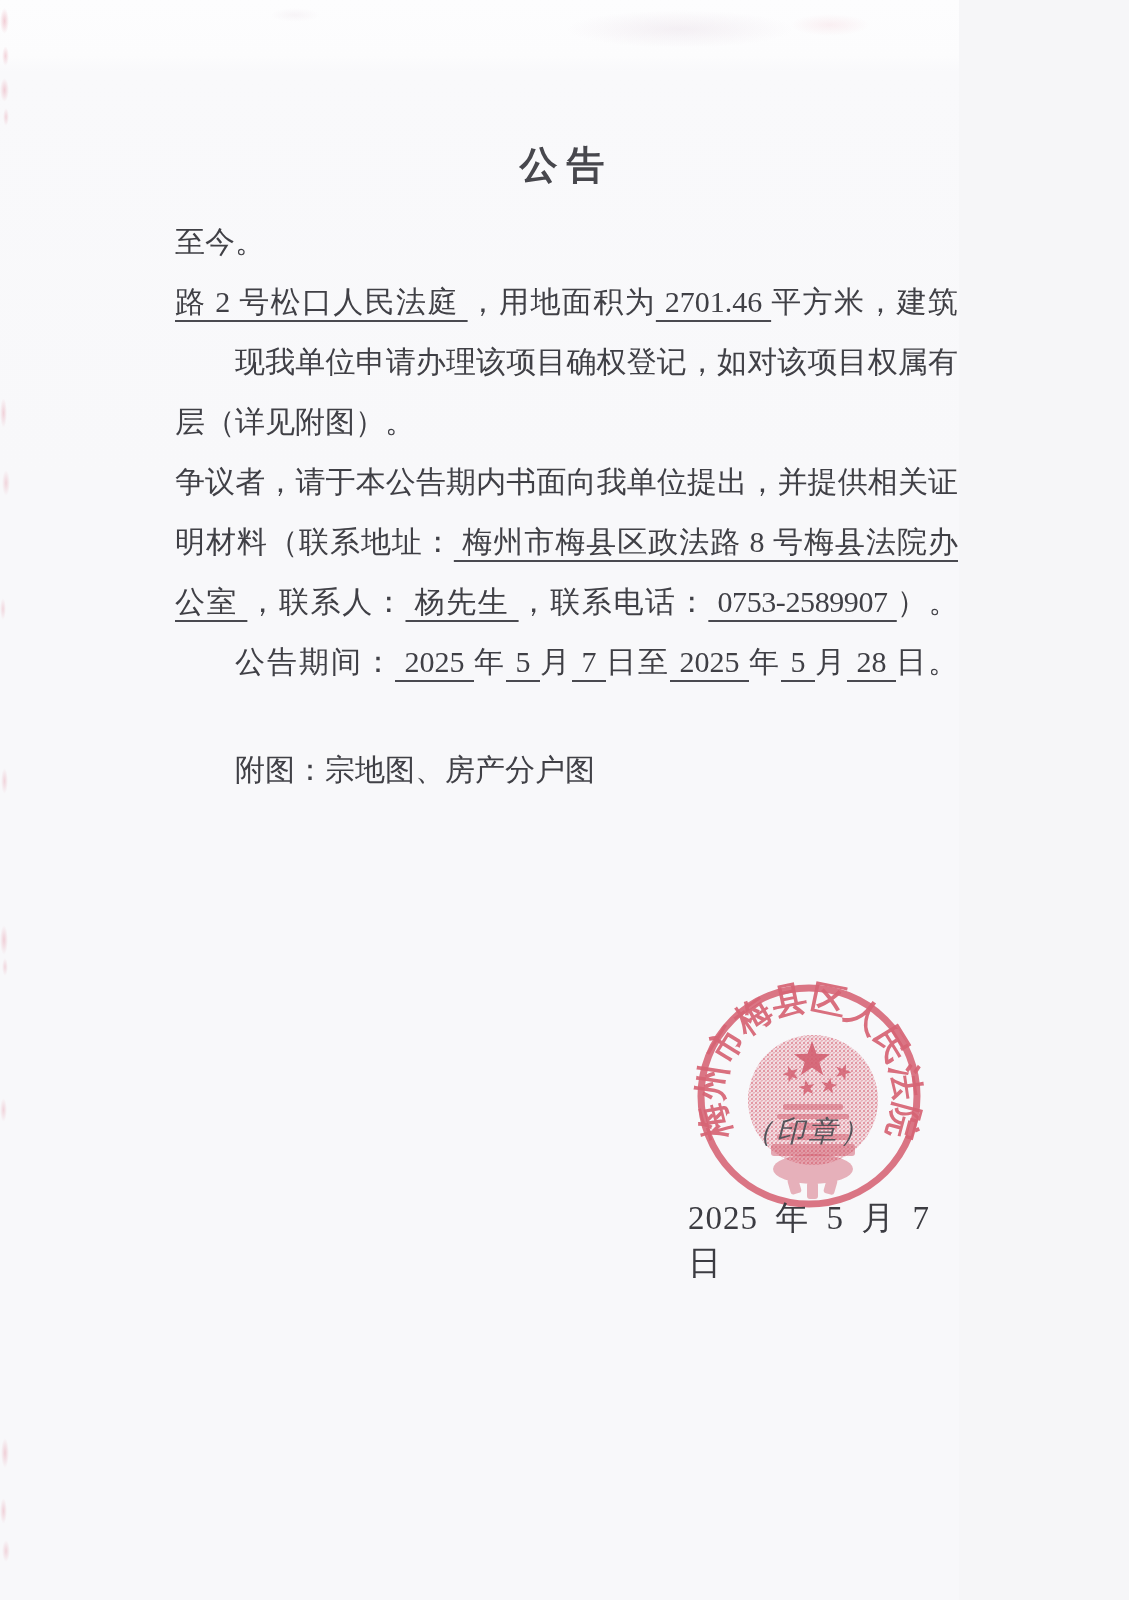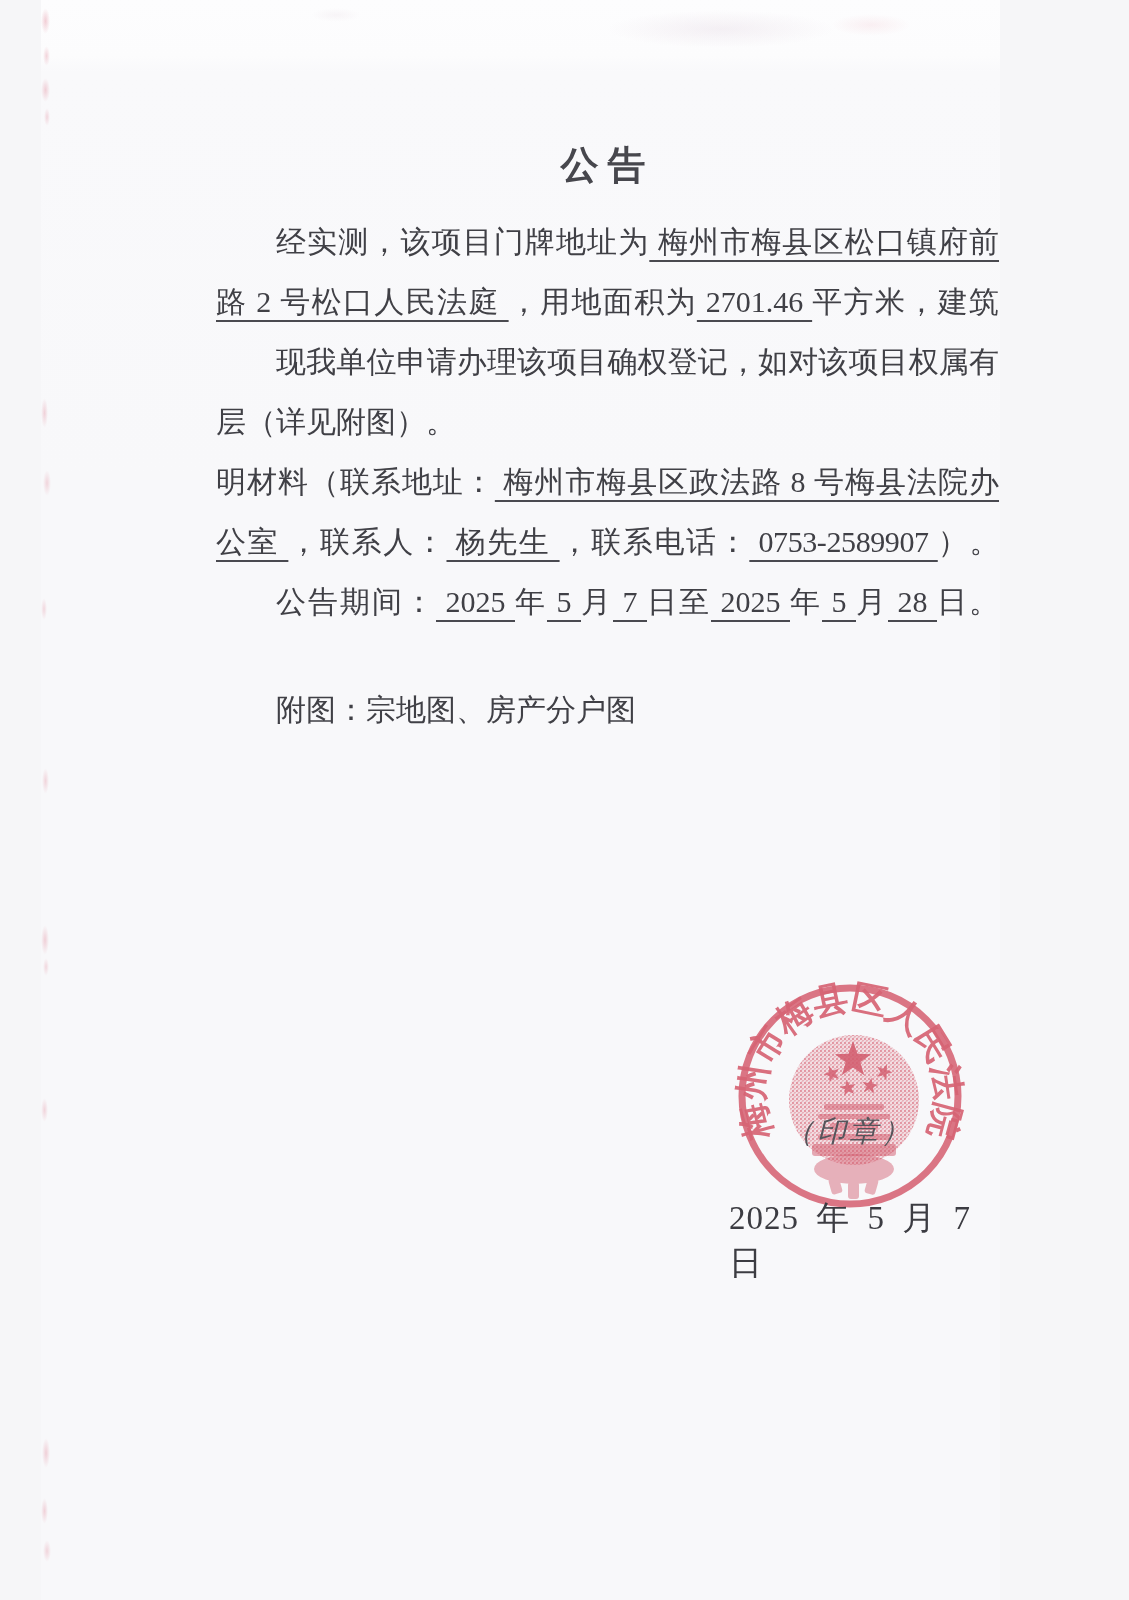--- a/index.html
+++ b/index.html
@@ -5,21 +5,20 @@
   html,body{margin:0;padding:0;}
   body{
     width:1129px;height:1600px;
     font-family:"Liberation Serif","DejaVu Serif",serif;
     background:#f6f6f8;
   }
   .page{
     position:relative;width:959px;height:1600px;overflow:hidden;
     background:linear-gradient(#fdfdfe 0%,#fcfcfd 3.5%,#f9f9fb 4.5%,#f8f8fa 30%,#f8f8fa 100%);
     color:#3f3f45;
-    margin-left:41px;
   }
   
   .smudges{position:absolute;inset:0;pointer-events:none;
     background:
       radial-gradient(ellipse,rgba(222,120,140,.35),rgba(222,120,140,0) 70%) 0px 8px/9px 26px no-repeat,
       radial-gradient(ellipse,rgba(222,120,140,.30),rgba(222,120,140,0) 70%) 2px 46px/7px 20px no-repeat,
       radial-gradient(ellipse,rgba(222,120,140,.33),rgba(222,120,140,0) 70%) 0px 78px/9px 24px no-repeat,
       radial-gradient(ellipse,rgba(222,120,140,.28),rgba(222,120,140,0) 70%) 3px 108px/6px 18px no-repeat,
       radial-gradient(ellipse,rgba(222,120,140,.30),rgba(222,120,140,0) 70%) 0px 398px/7px 30px no-repeat,
       radial-gradient(ellipse,rgba(222,120,140,.28),rgba(222,120,140,0) 70%) 2px 470px/8px 26px no-repeat,
@@ -73,24 +72,25 @@
 </style>
 </head>
 <body>
 
 <div class="page">
   <div class="smudges"></div>
 
   <div class="doc-title">公告</div>
 
   <div class="doc-body">
-      <div class="line fill indent"><span>经实测，该项目门牌地址为</span><span class="u"> 梅州市梅县区松口镇府前</span></div>
+      <div class="line"><span>至今。</span></div>
       <div class="line fill"><span class="u">路 2 号松口人民法庭 </span><span>，用地面积为</span><span class="u"> 2701.46 </span><span>平方米，建筑</span></div>
       <div class="line fill indent"><span>现我单位申请办理该项目确权登记，如对该项目权属有</span></div>
       <div class="line"><span>层（详见附图）。</span></div>
+      <div class="line fill"><span>争议者，请于本公告期内书面向我单位提出，并提供相关证</span></div>
       <div class="line fill"><span>明材料（联系地址：</span><span class="u"> 梅州市梅县区政法路 8 号梅县法院办</span></div>
       <div class="line fill tight"><span class="u">公室 </span><span>，联系人：</span><span class="u"> 杨先生 </span><span>，联系电话：</span><span class="u"> 0753-2589907 </span><span>）。</span></div>
       <div class="line fill indent"><span>公告期间：</span><span class="u"> 2025 </span><span>年</span><span class="u"> 5 </span><span>月</span><span class="u"> 7 </span><span>日至</span><span class="u"> 2025 </span><span>年</span><span class="u"> 5 </span><span>月</span><span class="u"> 28 </span><span>日。</span></div>
       <div class="line indent attachment"><span>附图：宗地图、房产分户图</span></div>
     </div>
 
   <div class="seal-overlay">（印章）</div>
 
   <div class="seal-wrap">
     <svg width="260" height="260" viewBox="0 0 260 260">

